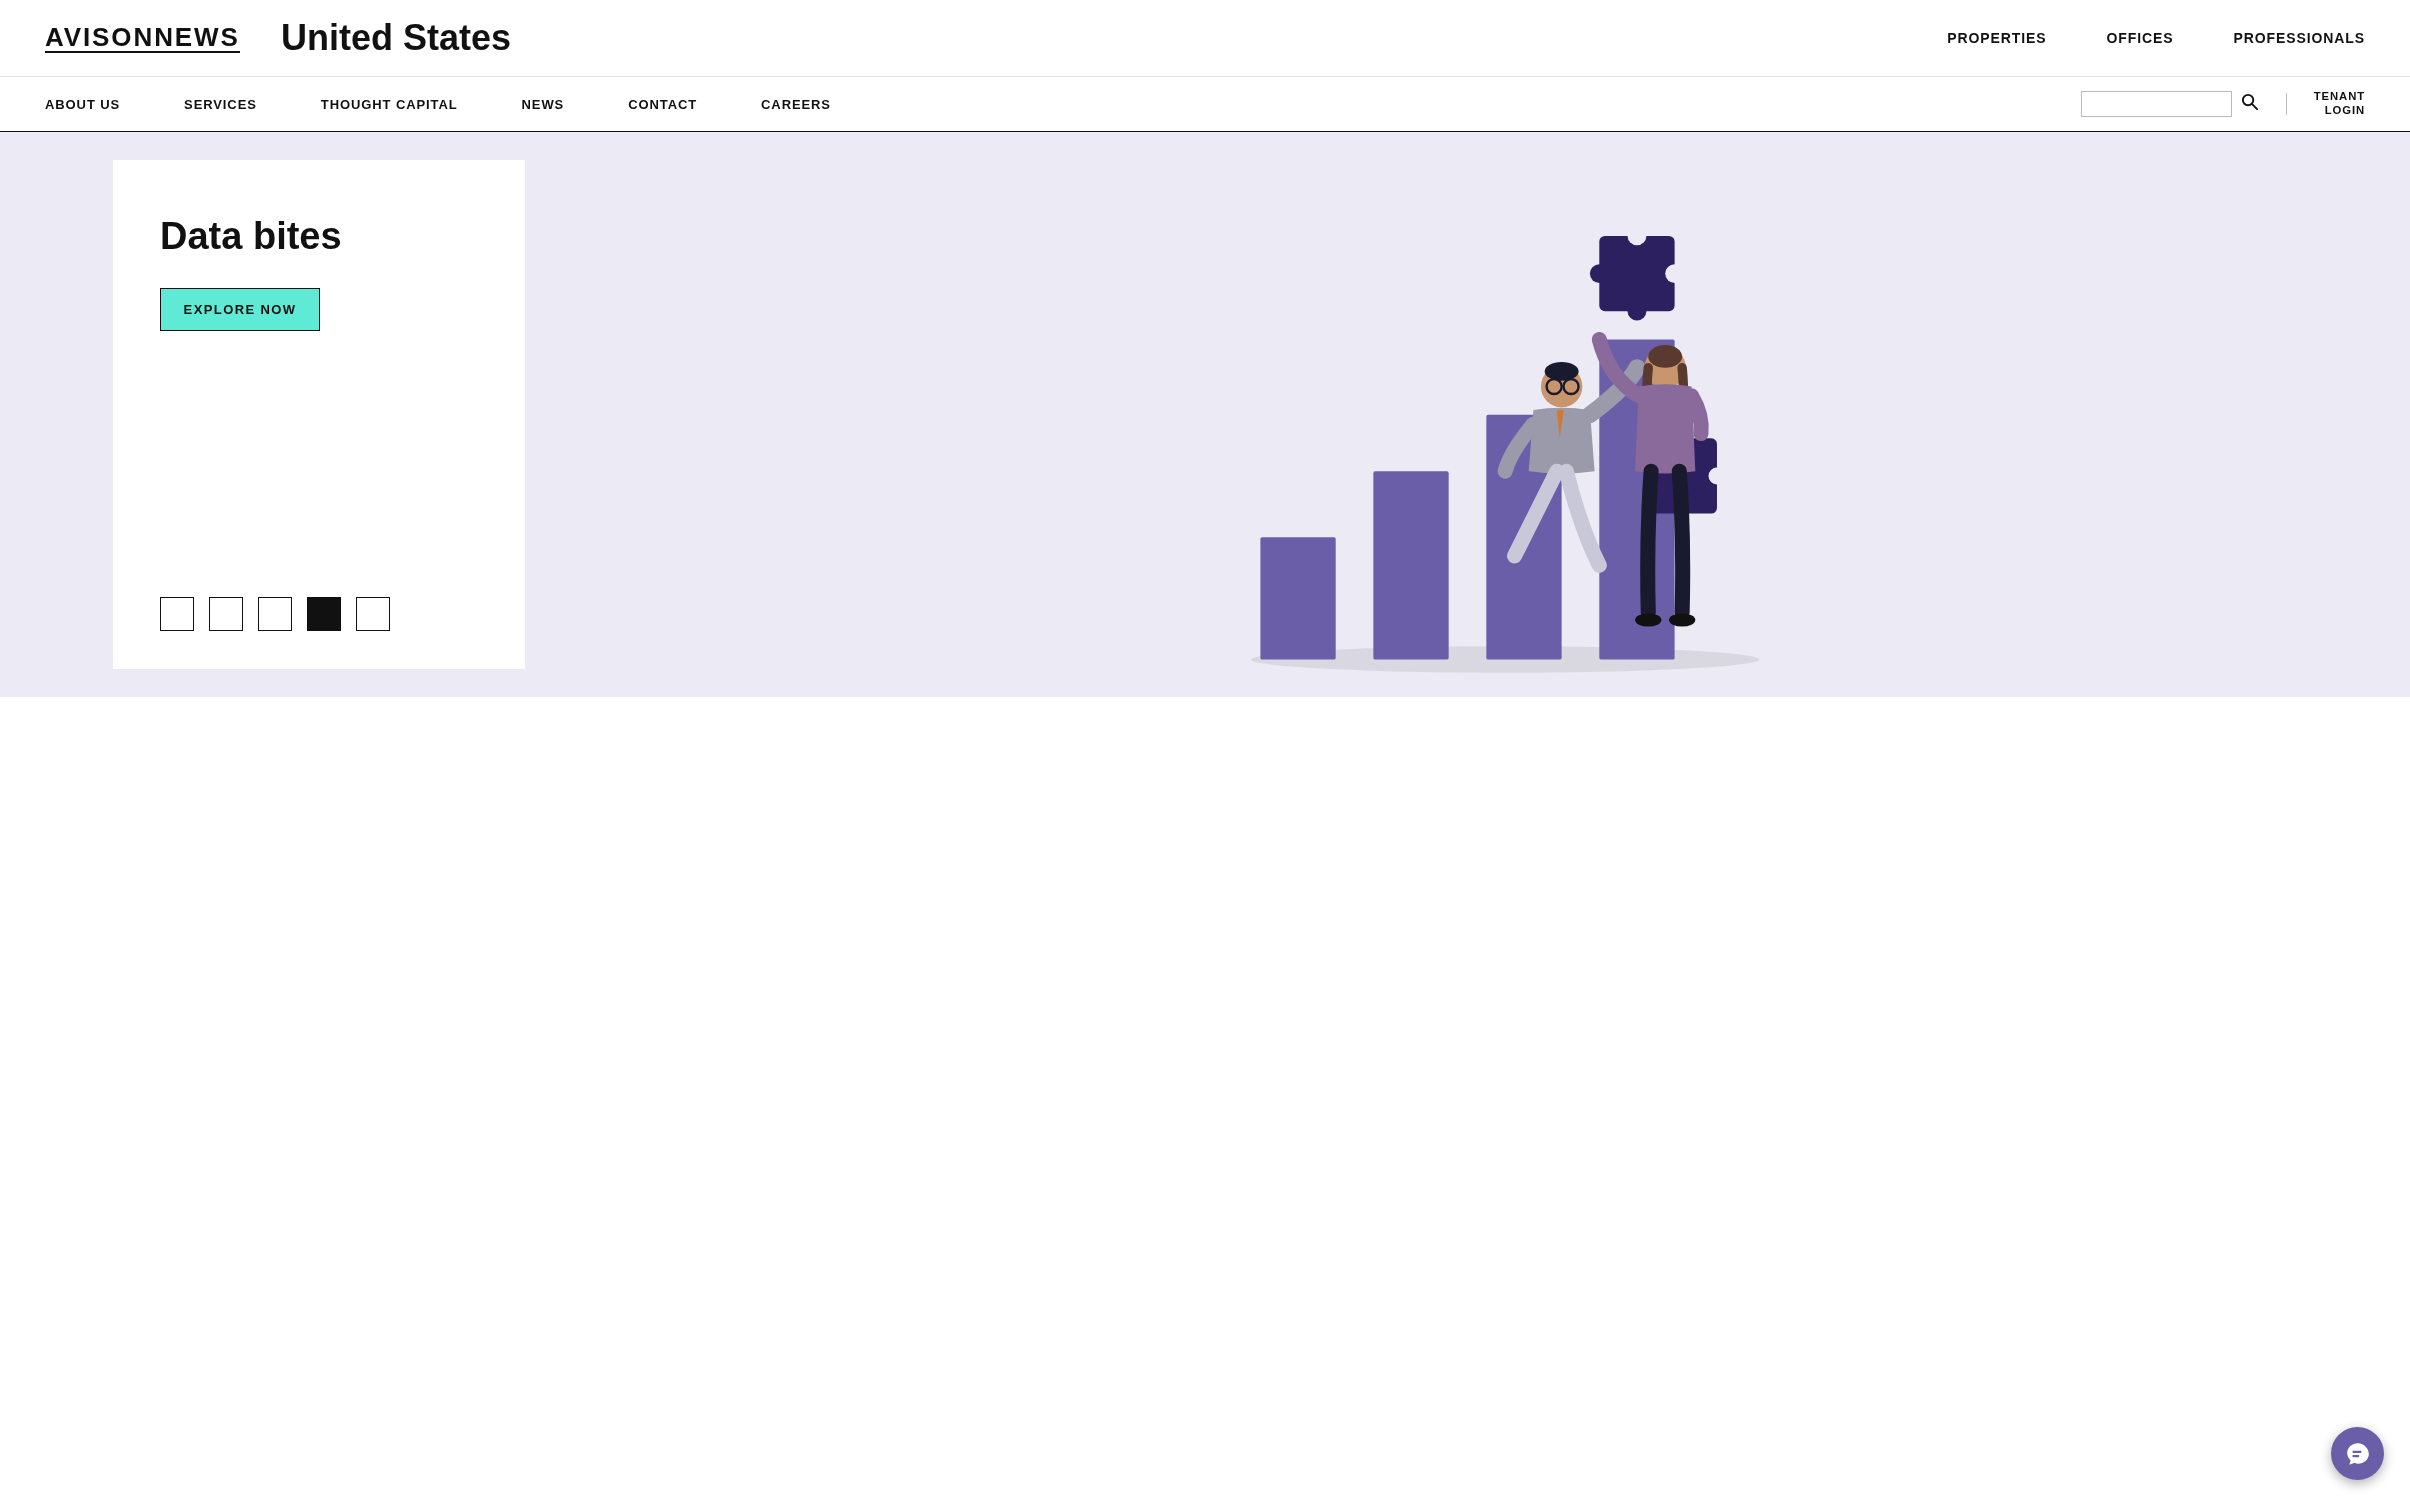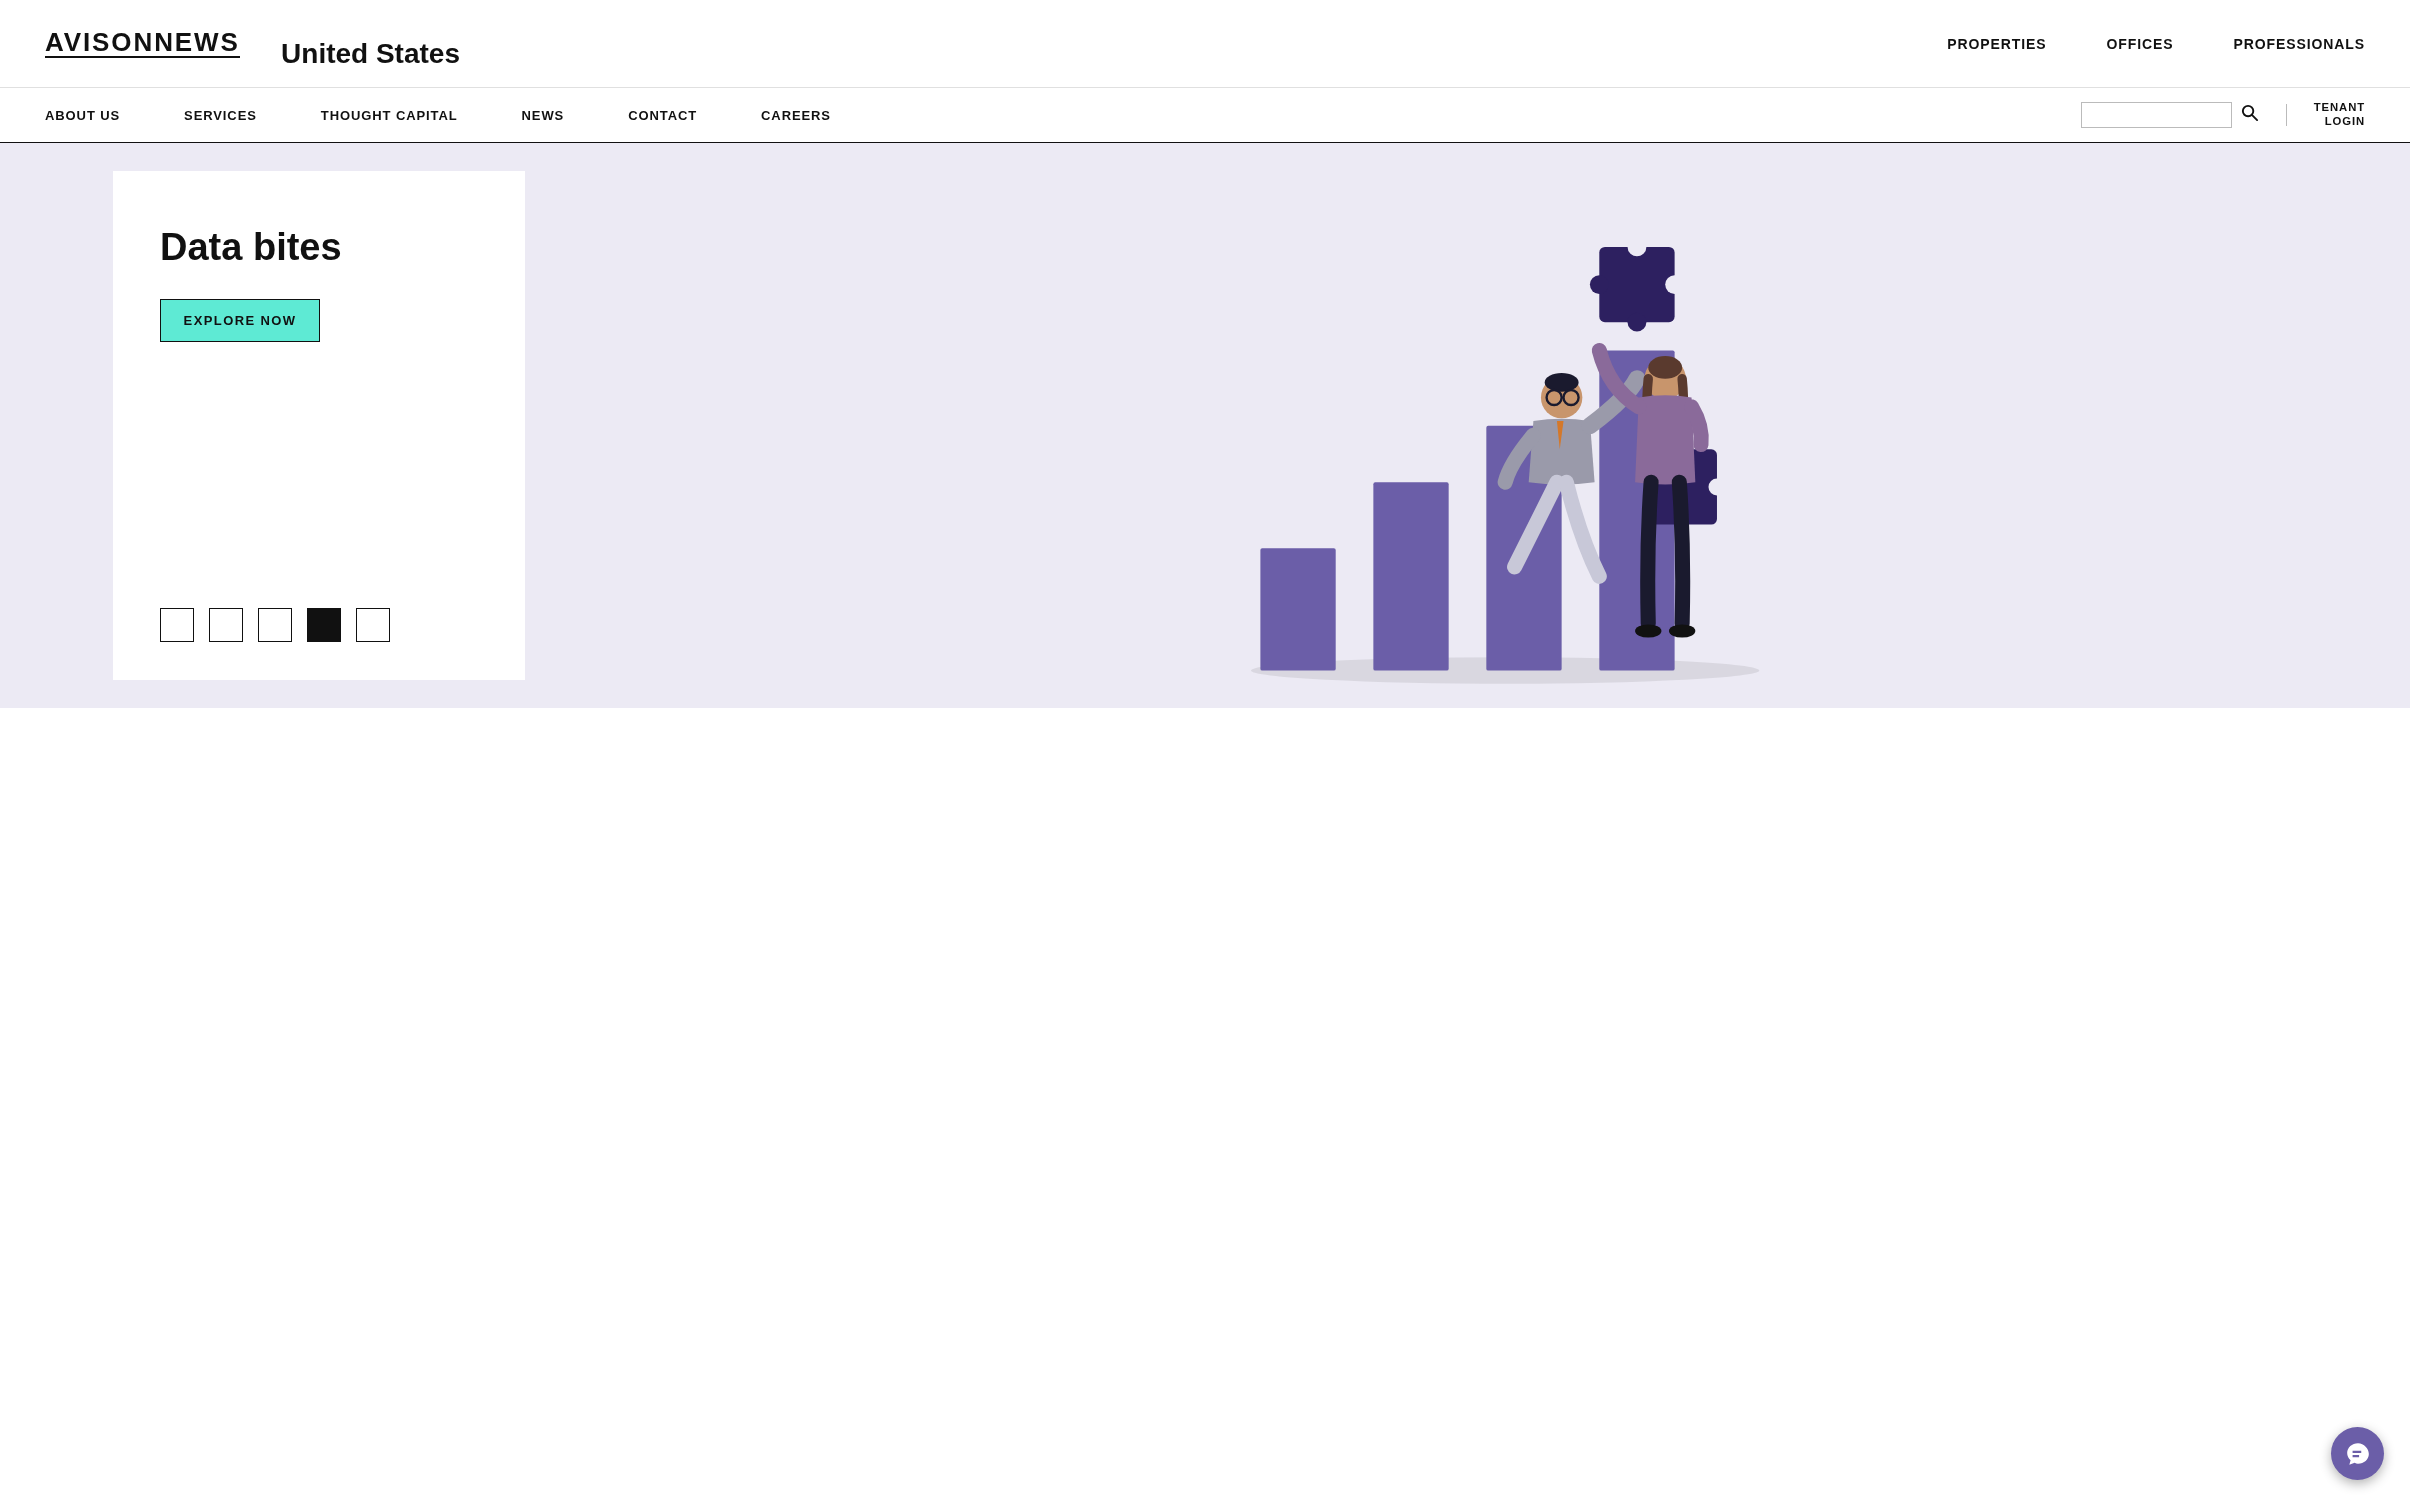--- a/index.html
+++ b/index.html
@@ -27,25 +27,24 @@
       line-height: 1;
     }
     .logo-line {
       font-size: 26px;
       font-weight: 900;
       letter-spacing: 1.9px;
       color: #111;
       font-family: Arial, sans-serif;
     }
     .country-name {
-      font-size: 28px;
+      font-size: 36px;
       font-weight: 700;
       color: #111;
       margin-left: 11.3px;
-      margin-top: 21px;
     }
     .header-right {
       display: flex;
       align-items: center;
       gap: 60px;
     }
     .header-nav-item {
       font-size: 14px;
       font-weight: 600;
       letter-spacing: 0.9px;

